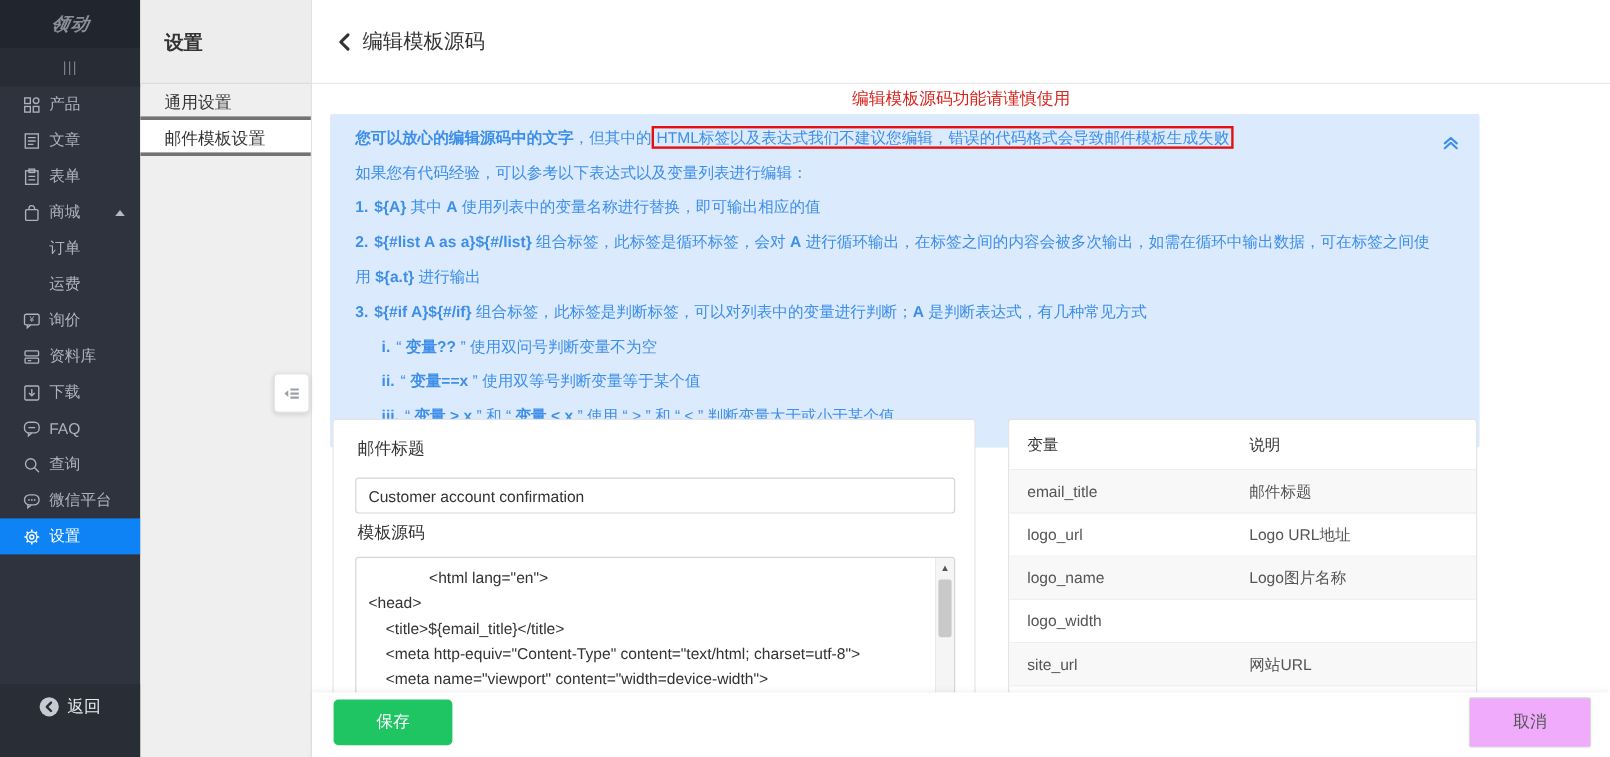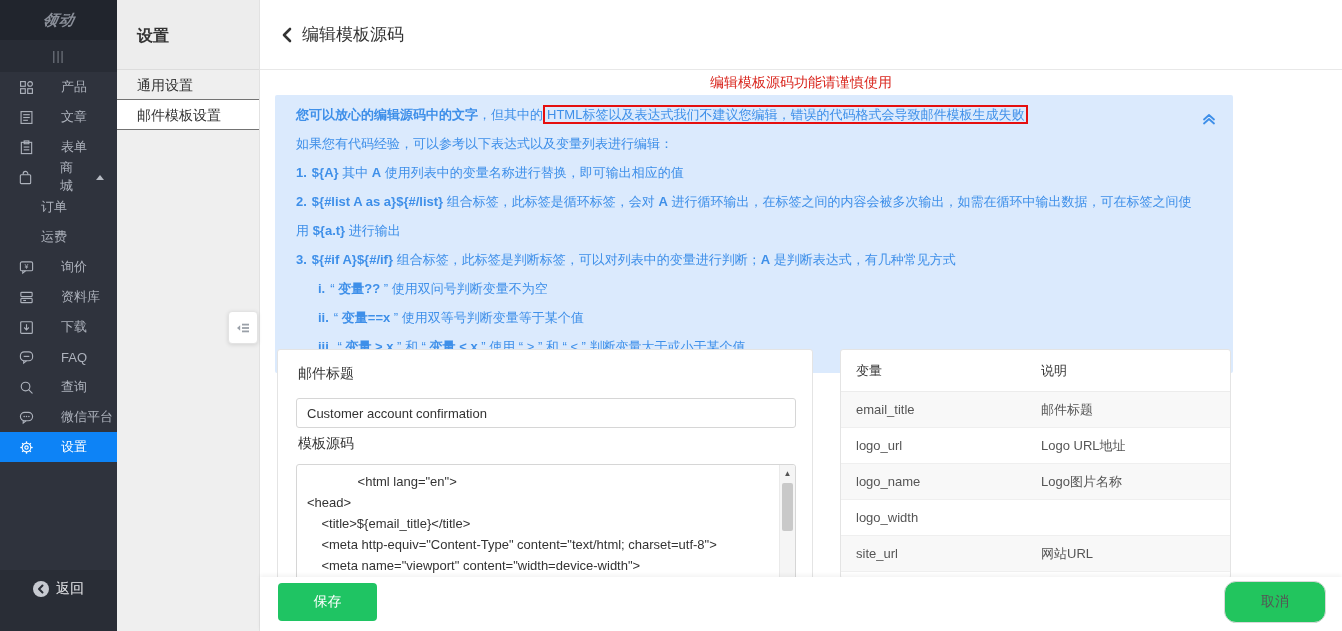--- a/index.html
+++ b/index.html
@@ -4,36 +4,36 @@
 <style>
   * { margin:0; padding:0; box-sizing:border-box; }
   html,body { width:1342px; height:631px; overflow:hidden; font-family:"Liberation Sans","DejaVu Sans",sans-serif; background:#fff; }
   .stage { position:relative; width:1342px; height:631px; }
 
   
   .primary-sidebar { position:absolute; left:0; top:0; width:117px; height:631px; background:#2f333d; }
   .logo-strip { height:40px; background:#21252d; display:flex; align-items:center; justify-content:center; }
   .logo-text { color:#8a8f99; font-style:italic; font-weight:bold; font-size:15px; transform:skewX(-12deg); letter-spacing:1px; }
   .collapse-strip { height:32px; background:#282c35; display:flex; align-items:center; justify-content:center; color:#7d828c; font-size:12px; letter-spacing:1px; }
-  .ps-item { height:30px; display:flex; align-items:center; padding-left:18px; color:#adb2bc; font-size:13px; cursor:pointer;gap:20px; }
+  .ps-item { height:30px; display:flex; align-items:center; padding-left:18px; color:#adb2bc; font-size:13px; cursor:pointer; }
   .ps-item .ps-icon { width:16px; height:16px; margin-right:7px; display:inline-flex; align-items:center; justify-content:center; }
   .ps-item .ps-icon svg { width:15px; height:15px; }
   .ps-item.sub { padding-left:41px; }
   .ps-item.active { background:#0d83f6; color:#ffffff; }
   .ps-arrow { margin-left:auto; margin-right:13px; width:0; height:0; border-left:4px solid transparent; border-right:4px solid transparent; border-bottom:5px solid #b6bac2; }
   .ps-footer { position:absolute; left:0; top:570px; width:117px; height:61px; background:#292d36; }
   .back-row { margin-top:10px; display:flex; align-items:center; justify-content:center; gap:7px; color:#e8e9ec; font-size:14px; cursor:pointer; }
   .back-circle { width:16px; height:16px; border-radius:50%; background:#c7cad1; display:inline-flex; align-items:center; justify-content:center; }
   .back-circle svg { width:10px; height:10px; }
 
   
   .secondary-sidebar { position:absolute; left:117px; top:0; width:143px; height:631px; background:#efefef; border-right:1px solid #e2e2e2; }
   .ss-header { height:70px; background:#ededed; border-bottom:1px solid #dcdcdc; padding:26px 0 0 20px; }
   .ss-title { font-size:16px; font-weight:bold; color:#333; }
-  .ss-item { height:30px; line-height:30px; padding-left:20px; font-size:14px; color:#333; border-bottom:1px solid #737373; cursor:pointer; }
+  .ss-item { height:30px; line-height:30px; padding-left:20px; font-size:14px; color:#333; border-bottom:3px solid #737373; cursor:pointer; }
   .ss-item.active { background:#ffffff; }
 
   
   .collapse-btn { position:absolute; left:228px; top:311px; width:30px; height:33px; background:#fff; border:1px solid #e3e3e3; border-radius:4px; box-shadow:0 1px 4px rgba(0,0,0,.12); display:flex; align-items:center; justify-content:center; z-index:30; cursor:pointer; }
   .collapse-btn svg { width:16px; height:16px; }
 
   
   .main { position:absolute; left:260px; top:0; width:1082px; height:631px; background:#fff; }
   .main-header { height:70px; border-bottom:1px solid #e8e8e8; display:flex; align-items:center; padding-left:20px; gap:8px; }
   .main-header svg { width:14px; height:16px; }
@@ -66,21 +66,21 @@
   .vars-card { position:absolute; left:580px; top:349px; width:391px; height:230px; background:#fff; border:1px solid #e4e4e4; border-radius:3px; overflow:hidden; }
   .vt-header { height:42px; display:flex; align-items:center; border-bottom:1px solid #ececec; font-size:13px; color:#333; }
   .vt-row { height:36px; display:flex; align-items:center; border-bottom:1px solid #efefef; font-size:13px; color:#555; }
   .vt-row.alt { background:#f8f8f8; }
   .vt-c1 { padding-left:15px; width:200px; }
   .vt-c2 { flex:1; }
 
   
   .main-footer { position:absolute; left:0; bottom:0; width:1082px; height:54px; background:#fff; box-shadow:0 -2px 4px rgba(0,0,0,.05); z-index:10; }
   .save-btn { position:absolute; left:18px; top:6px; width:99px; height:38px; background:#1fc463; border:none; border-radius:4px; color:#fff; font-size:14px; cursor:pointer; font-family:inherit; }
-  .cancel-btn { position:absolute; right:16px; top:4px; width:102px; height:42px; background:#22c55e; border:1px solid #d9d9d9; border-radius:12px; color:#555; font-size:14px; cursor:pointer; font-family:inherit; }
+  .cancel-btn { position:absolute; right:16px; top:4px; width:102px; height:42px; background:#f0abfc; border:1px solid #d9d9d9; border-radius:2px; color:#555; font-size:14px; cursor:pointer; font-family:inherit; }
 </style>
 </head>
 <body>
 
 <div class="stage">
 
   <div class="primary-sidebar">
     <div class="logo-strip">
       <span class="logo-text">领动</span>
     </div>

